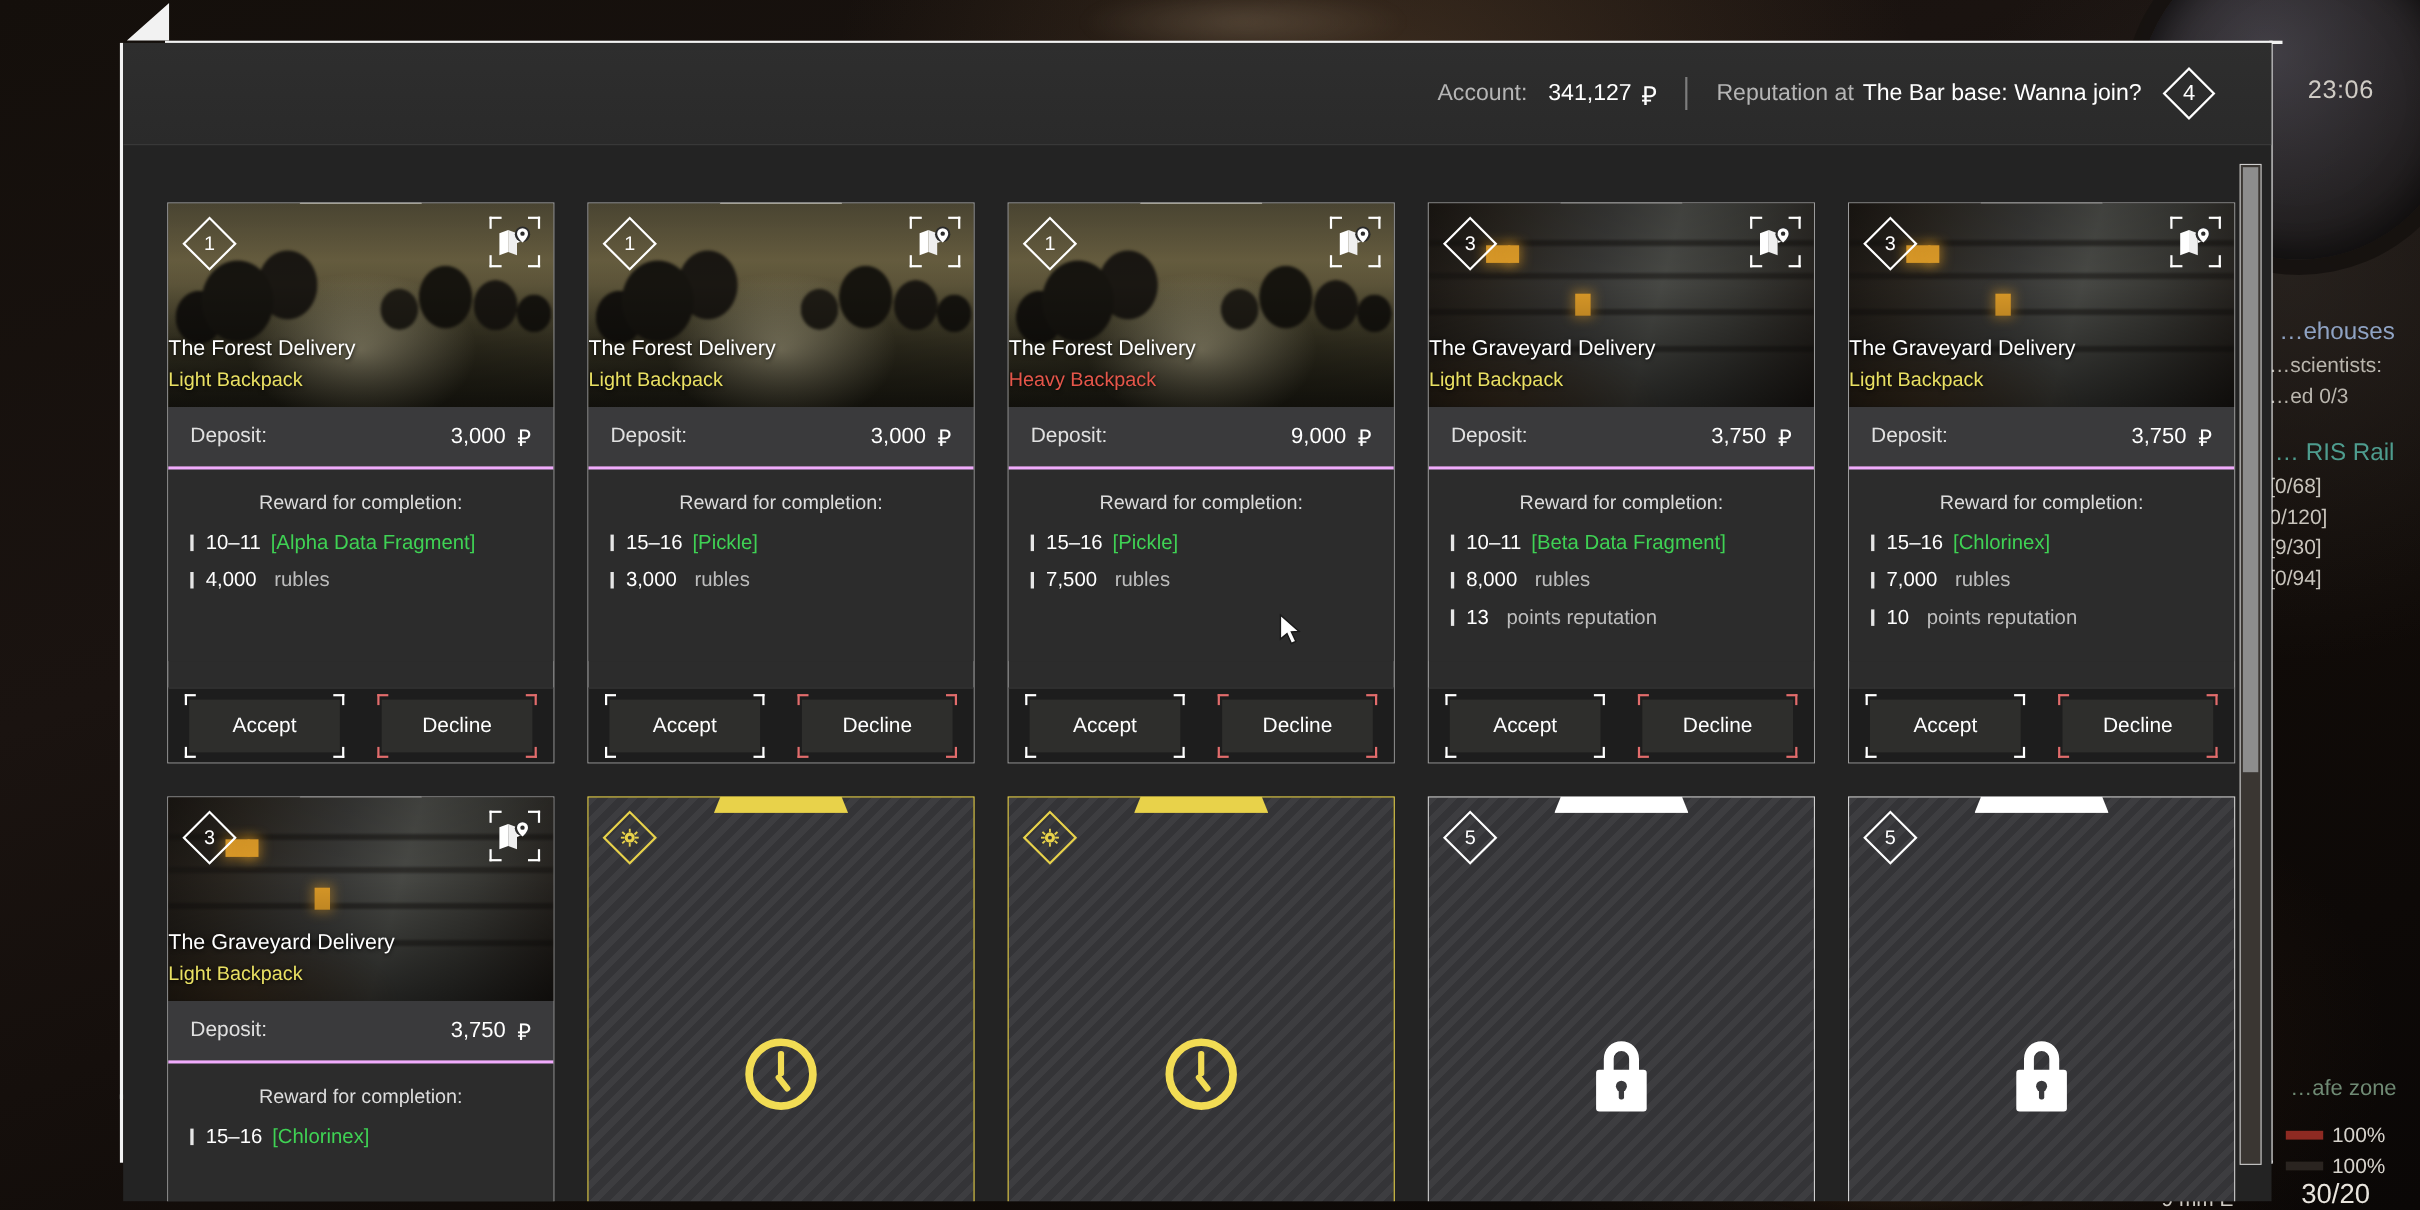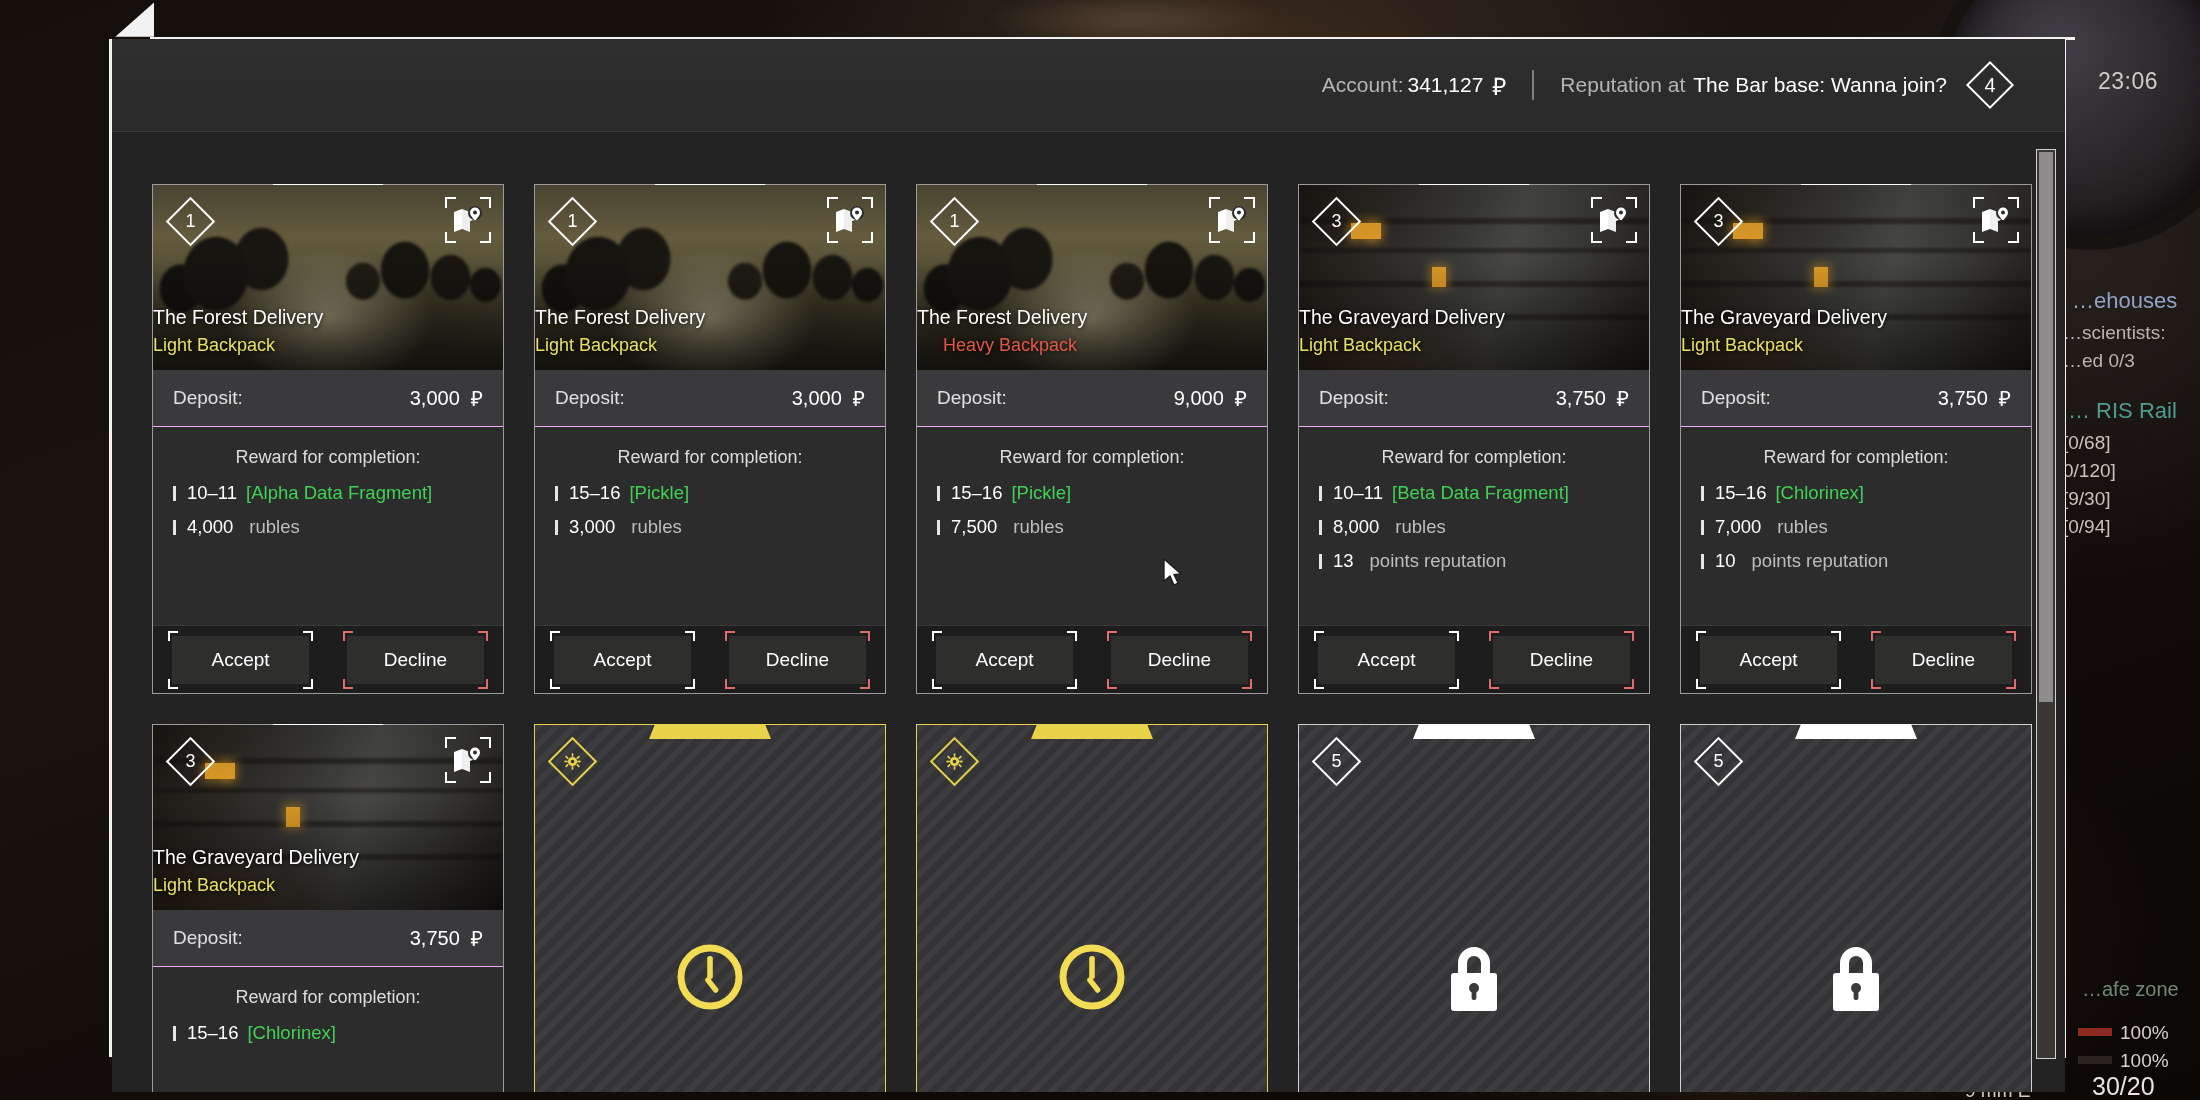--- a/index.html
+++ b/index.html
@@ -206,21 +206,21 @@
     position: absolute; left: 0; right: 0; bottom: 14px;
     text-align: left;
   }
   .hero .ttl {
     color: #ffffff; font-size: 19.5px; text-shadow: 0 1px 4px rgba(0,0,0,0.85);
   }
   .hero .sub {
     margin-top: 6px; font-size: 18px; color: #e9e063;
     text-shadow: 0 1px 4px rgba(0,0,0,0.85);
   }
-  .hero .sub.heavy { color: #e5564a; padding-left: 26px; }
+  .hero .sub.heavy { color: #e5564a; }
 
   
   .rank {
     position: absolute; left: 14px; top: 13px;
     width: 47px; height: 47px;
   }
   .rank .dshape {
     position: absolute; inset: 6px; border: 2px solid #ffffff; transform: rotate(45deg);
   }
   .rank .dnum {
@@ -240,21 +240,21 @@
   .mapbtn .br.tr { right:0; top:0; border-left:none; border-bottom:none; }
   .mapbtn .br.bl { left:0; bottom:0; border-right:none; border-top:none; }
   .mapbtn .br.brr { right:0; bottom:0; border-left:none; border-top:none; }
   .mapbtn svg { position:absolute; left:8px; top:8px; }
 
   
   .deposit {
     height: 57px; display: flex; align-items: center;
     padding: 0 20px;
     background: #3a3a3c;
-    border-bottom: 1px solid #f0abfc;
+    border-bottom: 3px solid #f0abfc;
   }
   .deposit .lbl { color: #e0e0e0; font-size: 19px; }
   .deposit .amt { margin-left: auto; color: #ffffff; font-size: 20px; }
   .deposit .rsym { color: #fff; font-size: 21px; margin-left: 11px; }
 
   
   .rewards {
     padding: 20px 20px 0 20px;
     background: #2c2c2c;
     height: 174px;
@@ -347,21 +347,21 @@
 <div class="frame-line" id="frame-right"></div>
 <div class="frame-line" id="frame-bottom-right"></div>
 <div class="frame-line" id="frame-left-bottom"></div>
 
 <div id="panel">
 
   <div id="header">
 
     <div id="header-right">
       <span class="lbl">Account:</span>
-      <span class="val" style="margin-left:4px">341,127</span>
+      <span class="val" style="margin-left:19px">341,127</span>
       <span class="rub">₽</span>
       <span class="vsep"></span>
       <span class="lbl">Reputation at</span>
       <span class="val" style="margin-left:8px">The Bar base: Wanna join?</span>
       <span class="rep-diamond">
         <span class="dshape"></span>
         <span class="dnum">4</span>
       </span>
     </div>
   </div>

